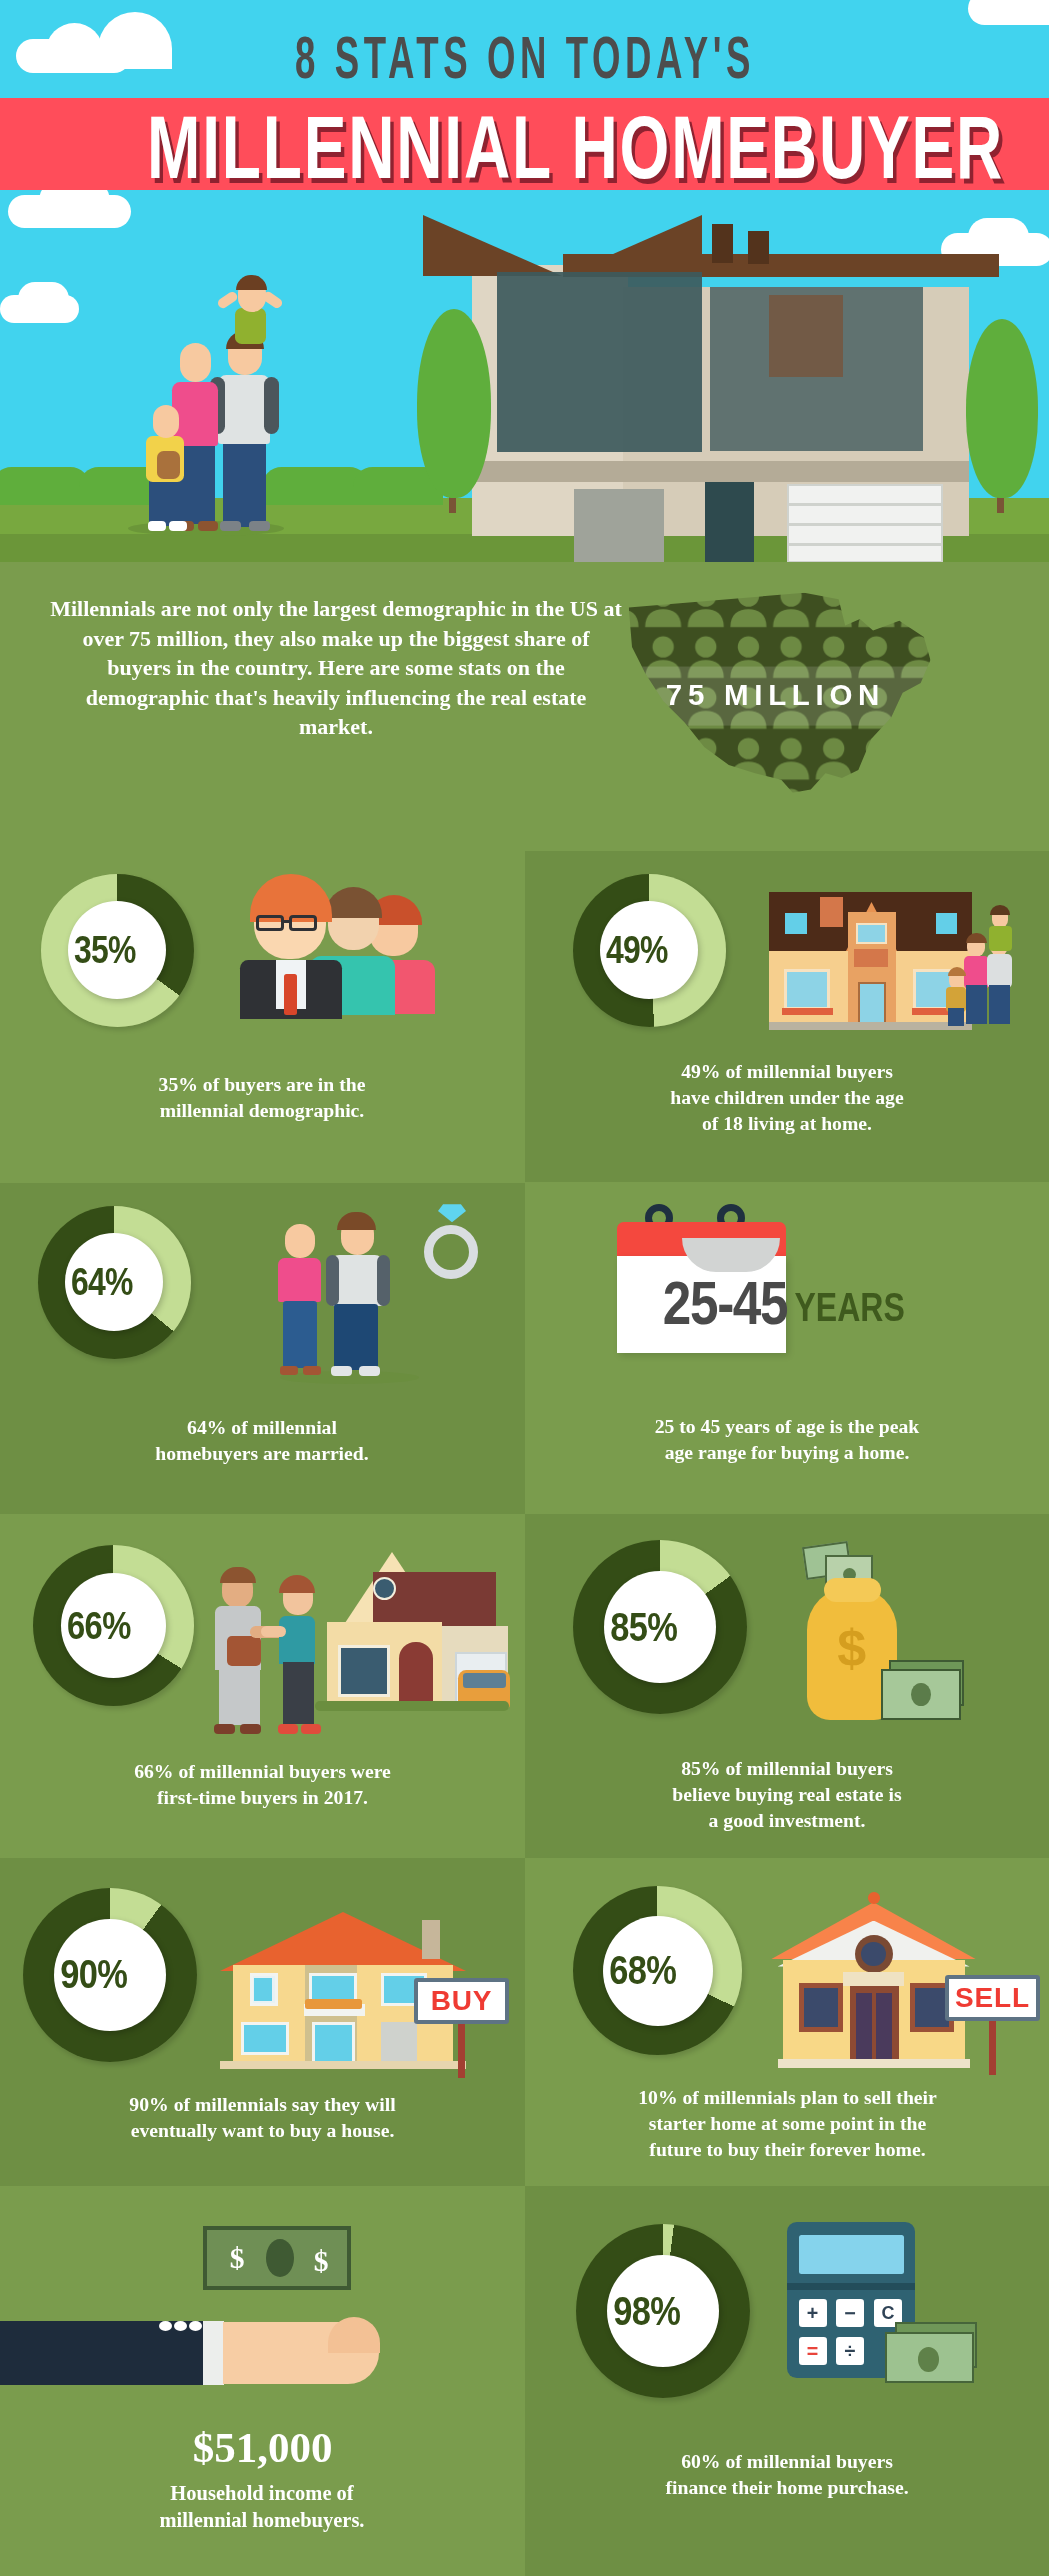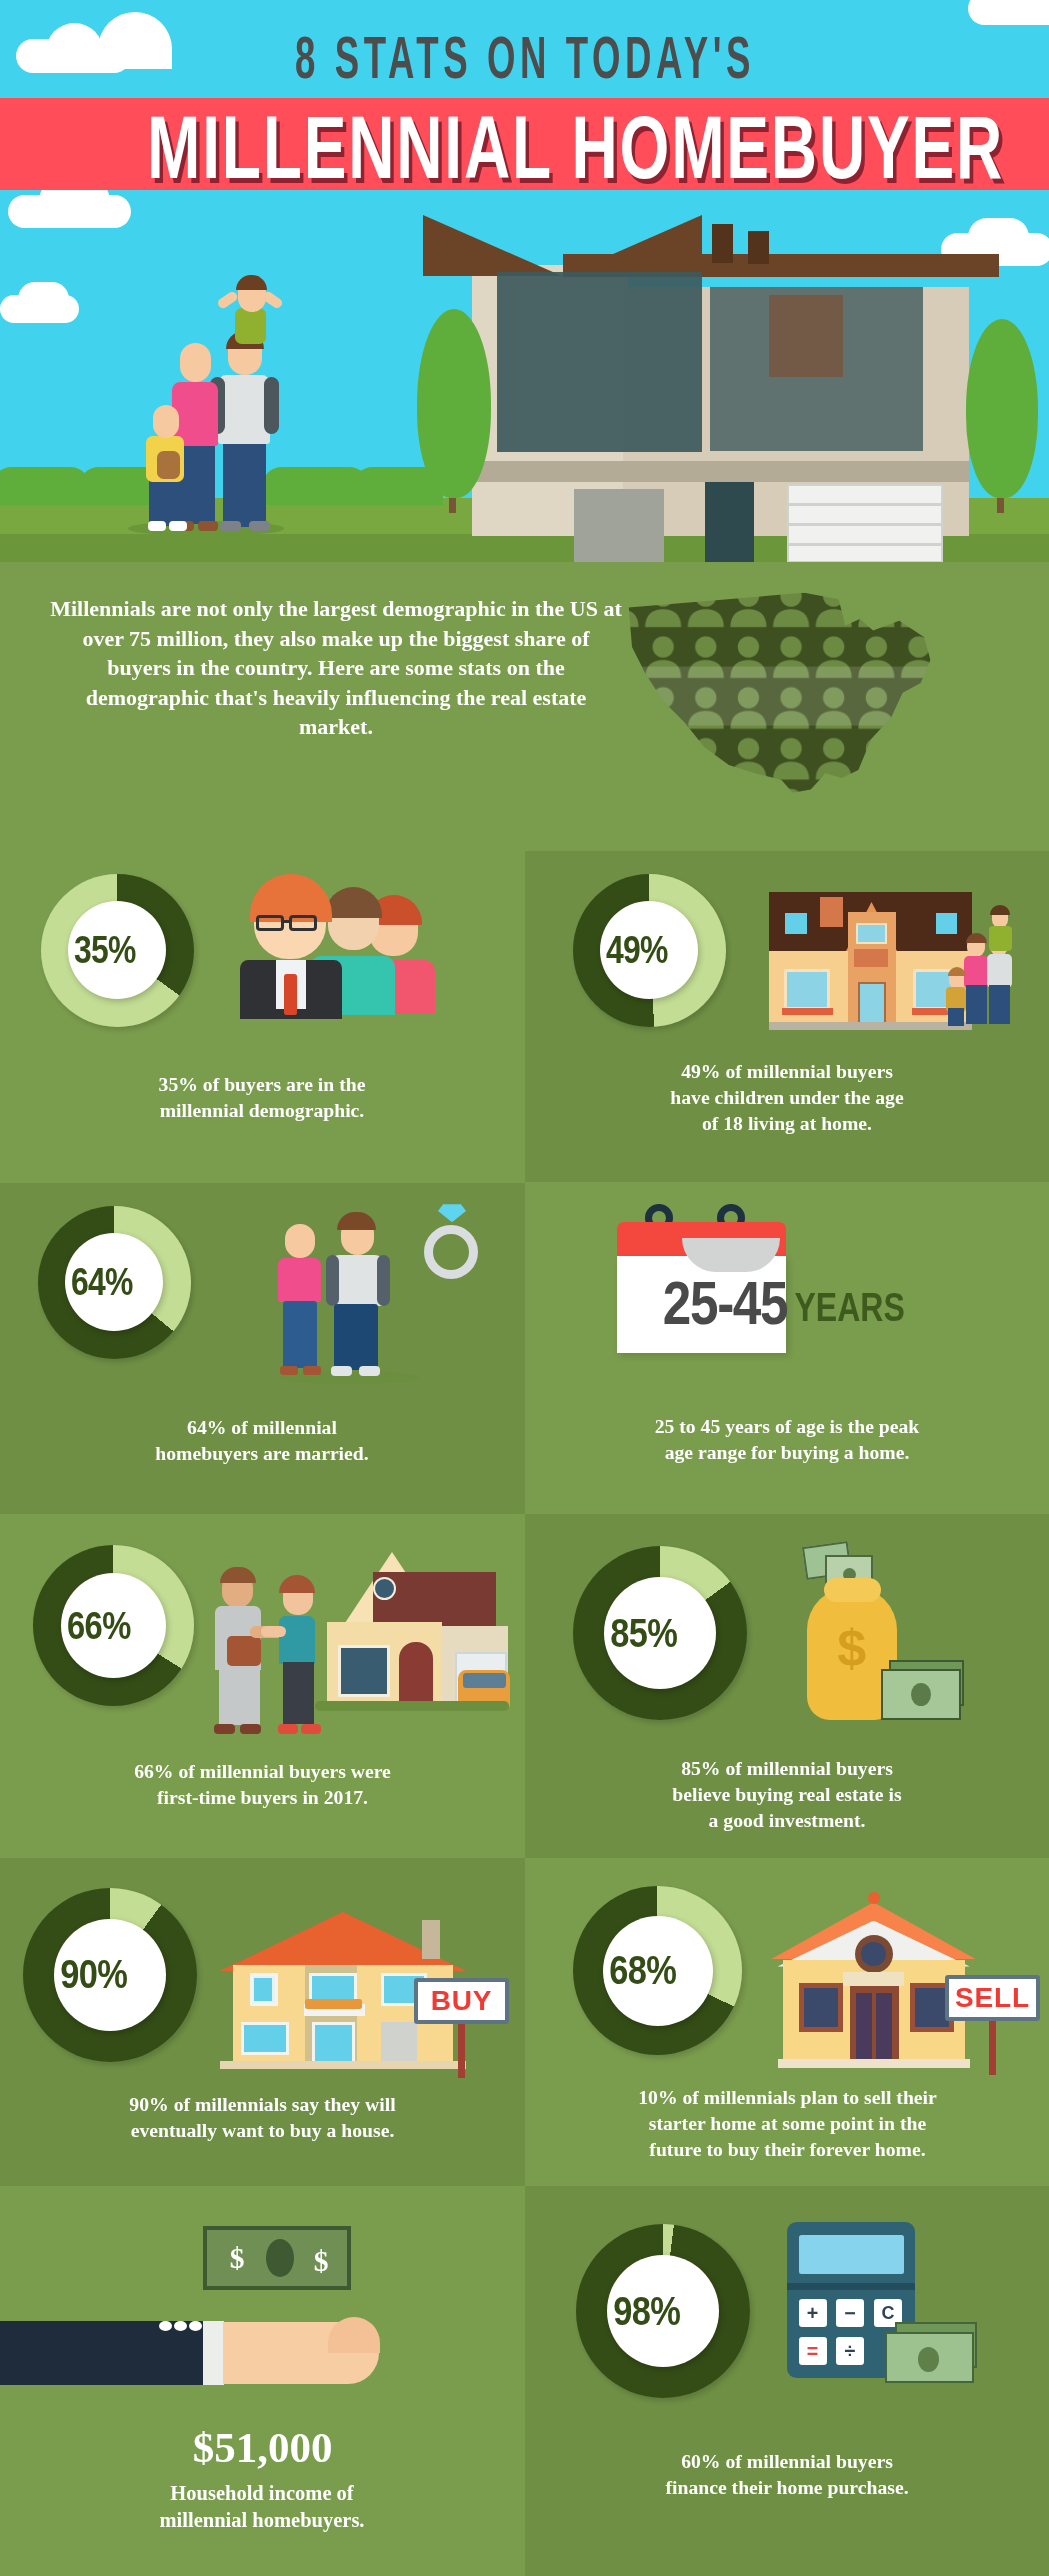--- a/index.html
+++ b/index.html
@@ -322,20 +322,21 @@
             <rect width="52" height="62" fill="#3e4f20"></rect>
             <circle cx="26" cy="22" r="13" fill="#6d8a43"></circle>
             <path d="M4,60 C4,44 14,38 26,38 C38,38 48,44 48,60 Z" fill="#6d8a43"></path>
           </pattern>
         </defs>
         <g clip-path="url(#usclip)">
           <rect x="0" y="0" width="430" height="300" fill="url(#people)"></rect>
         </g>
         <rect x="0" y="108" width="430" height="72" fill="#ffffff" opacity="0.14" clip-path="url(#usclip)"></rect>
       </svg>
+      <div class="map-label">75 MILLION</div>
     </div>
   </div>
 
   <div class="cell bg-light" style="left:0px;top:851px;height:331px;">
     <div class="donut-wrap" style="left:41px;top:23px;width:153px;height:153px;">
       <div class="donut" style="width:153px;height:153px;background:conic-gradient(#344d16 0% 35%, #c3dd94 35% 100%);"></div>
       <div class="donut-hole" style="left:27px;top:27px;width:98px;height:98px;">
         <span class="donut-val" style="font-size:38px;">35%</span>
       </div>
     </div>
@@ -490,21 +491,21 @@
       <div style="position:absolute;left:49px;top:79px;width:24.6px;height:10.7px;background:#f2c49d;border-radius:5.7px;"></div>
       <div style="position:absolute;left:71px;top:115px;width:31px;height:62px;background:#3a3f47;"></div>
       <div style="position:absolute;left:66px;top:177px;width:19.7px;height:9.8px;background:#e04c3c;border-radius:4.1px;"></div>
       <div style="position:absolute;left:89px;top:177px;width:19.7px;height:9.8px;background:#e04c3c;border-radius:4.1px;"></div>
     </div>
     <div class="caption" style="left:33px;top:244px;width:459px;white-space:pre-line;">66% of millennial buyers were
 first-time buyers in 2017.</div>
   </div>
 
   <div class="cell bg-dark" style="left:525px;top:1514px;height:344px;">
-    <div class="donut-wrap" style="left:48px;top:32px;width:174px;height:174px;">
+    <div class="donut-wrap" style="left:48px;top:26px;width:174px;height:174px;">
       <div class="donut" style="width:174px;height:174px;background:conic-gradient(#c3dd94 0% 15%, #344d16 15% 100%);"></div>
       <div class="donut-hole" style="left:31px;top:31px;width:112px;height:112px;">
         <span class="donut-val" style="font-size:41px;">85%</span>
       </div>
     </div>
 
     <div class="art" style="left:279px;top:29.5px;width:197px;height:189px;">
       <div style="position:absolute;left:0px;top:0px;width:46px;height:33px;background:#9fc294;border:2.5px solid #4d6a3f;transform:rotate(-8deg);"></div>
       <div style="position:absolute;left:21.3px;top:11.5px;width:48px;height:34px;background:#b8d1aa;border:2.5px solid #4d6a3f;"></div>
       <div style="position:absolute;left:39px;top:24.6px;width:13px;height:13px;background:#5b7c4a;border-radius:50%;"></div>

